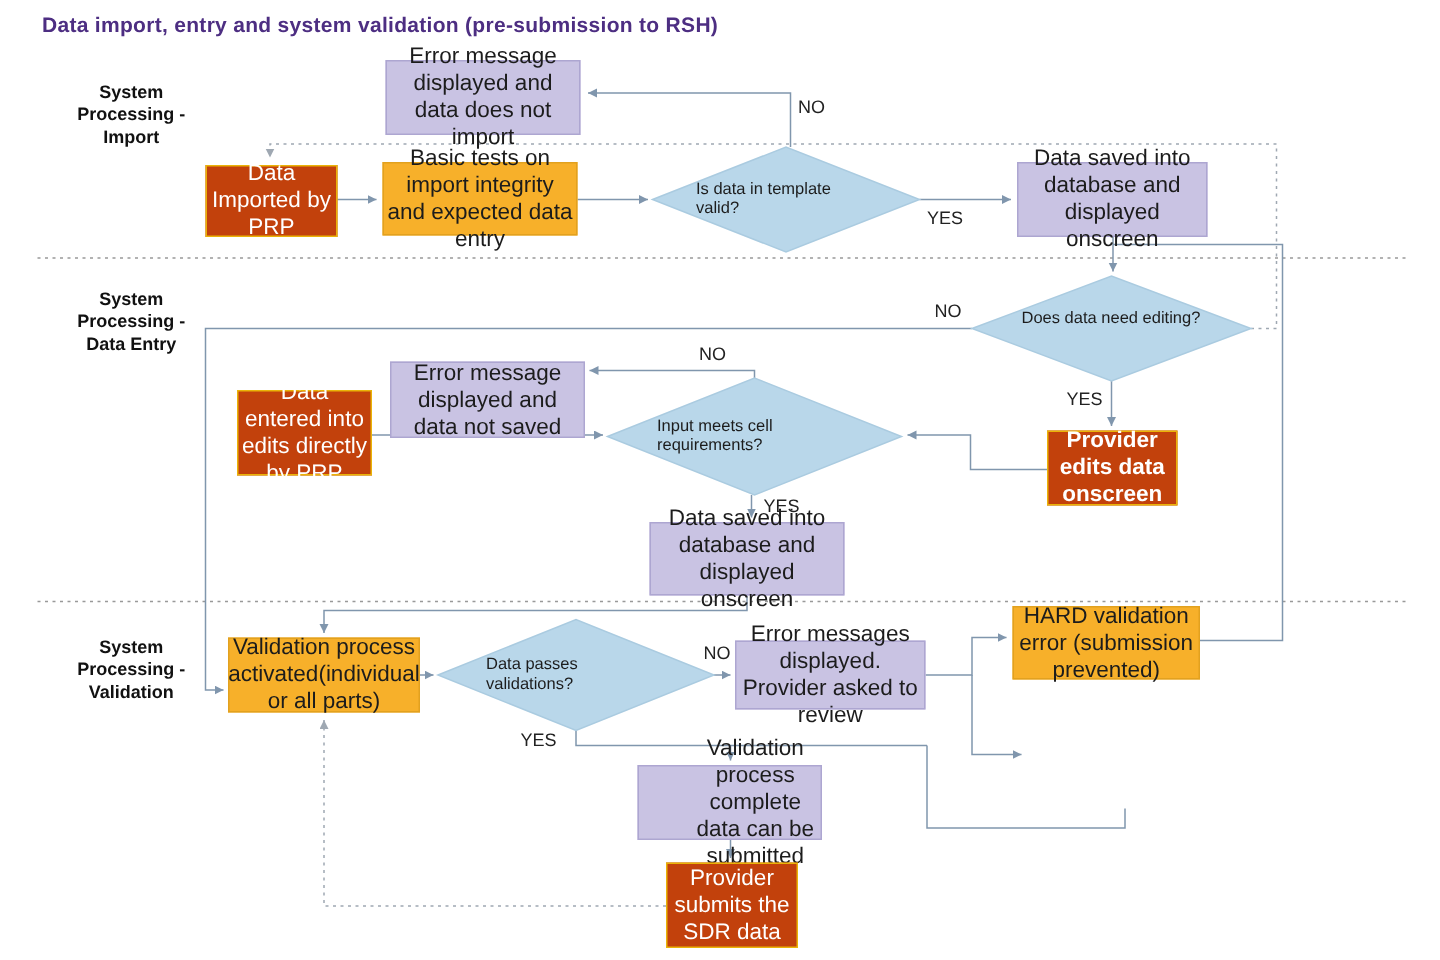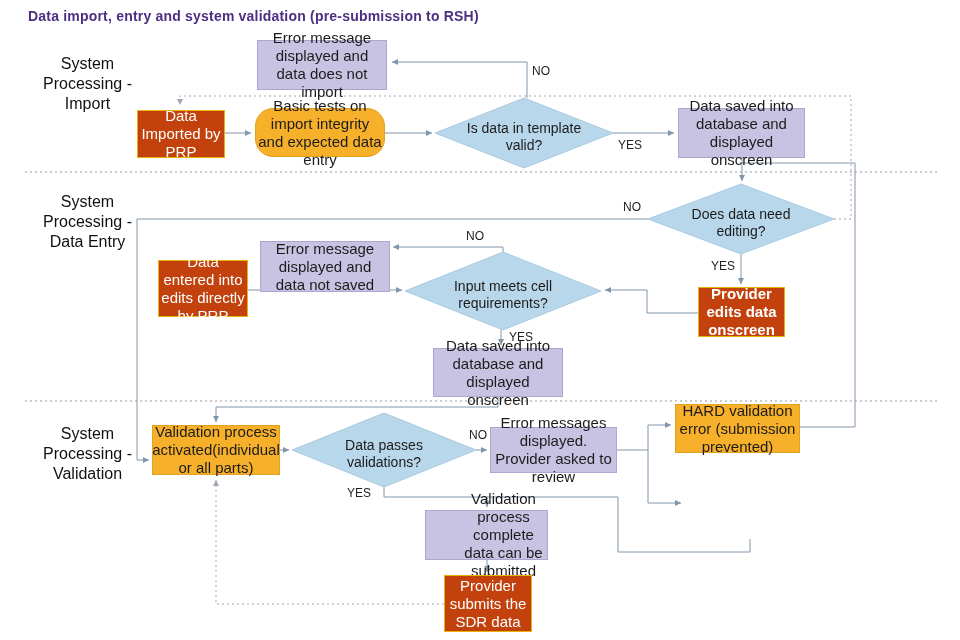--- a/index.html
+++ b/index.html
@@ -1,28 +1,28 @@
 <!DOCTYPE html>
 <html><head>
 <meta charset="utf-8">
 <style>
   html,body{margin:0;padding:0;background:#fff;}
   #stage{position:relative;width:960px;height:640px;background:#ffffff;overflow:hidden;
          font-family:"Liberation Sans", sans-serif;}
   #wires{position:absolute;left:0;top:0;}
   .title{position:absolute;left:28px;top:8px;width:620px;font-size:14px;font-weight:bold;
          color:#4D2E82;letter-spacing:.2px;}
-  .lane{position:absolute;text-align:center;font-weight:normal;font-size:16px;color:#111;line-height:1.25;}
+  .lane{position:absolute;text-align:center;font-weight:bold;font-size:12px;color:#111;line-height:1.25;}
   .lane span{display:block;}
   .node{position:absolute;display:flex;align-items:center;justify-content:center;text-align:center;
         font-size:15px;line-height:1.2;padding:2px;box-sizing:border-box;color:#1c1c1c;}
   .dark{background:#c2410c;color:#ffffff;border:1px solid #eab308;}
   .light{background:#C9C3E3;border:1px solid #ada6d1;}
   .orange{background:#F7B02A;border:1px solid #e2a11f;}
-  .dtext{position:absolute;text-align:center;font-size:14px;line-height:1.2;color:#1c1c1c;}
+  .dtext{position:absolute;font-size:11px;line-height:1.2;color:#1c1c1c;}
   .elabel{position:absolute;font-size:12px;color:#222;}
 </style>
 </head>
 <body>
 
 <div id="stage">
 
   <svg id="wires" width="960" height="640" viewBox="0 0 960 640">
     <defs>
       <marker id="arw" markerWidth="8" markerHeight="8" refX="6" refY="3" orient="auto" markerUnits="userSpaceOnUse">
@@ -84,21 +84,21 @@
     <span>Data Entry</span>
   </div>
   <div class="lane" style="left:30px;top:424px;width:115px;">
     <span>System</span>
     <span>Processing -</span>
     <span>Validation</span>
   </div>
 
   <div class="node light" style="left:257px;top:40px;width:130px;height:50px;">Error message displayed and data does not import</div>
   <div class="node dark" style="left:137px;top:110px;width:88px;height:48px;">Data Imported by PRP</div>
-  <div class="node orange" style="left:255px;top:108px;width:130px;height:49px;border-radius:18px;">Basic tests on import integrity and expected data entry</div>
+  <div class="node orange" style="left:255px;top:108px;width:130px;height:49px;">Basic tests on import integrity and expected data entry</div>
   <div class="dtext" style="left:464px;top:120px;width:120px;">Is data in template valid?</div>
   <div class="node light" style="left:678px;top:108px;width:127px;height:50px;">Data saved into database and displayed onscreen</div>
 
   <div class="dtext" style="left:681px;top:206px;width:120px;">Does data need editing?</div>
   <div class="node dark" style="left:698px;top:287px;width:87px;height:50px;font-weight:bold;">Provider edits data onscreen</div>
   <div class="node light" style="left:260px;top:241px;width:130px;height:51px;">Error message displayed and data not saved</div>
   <div class="node dark" style="left:158px;top:260px;width:90px;height:57px;">Data entered into edits directly by PRP</div>
   <div class="dtext" style="left:438px;top:278px;width:130px;">Input meets cell requirements?</div>
   <div class="node light" style="left:433px;top:348px;width:130px;height:49px;">Data saved into database and displayed onscreen</div>
 

